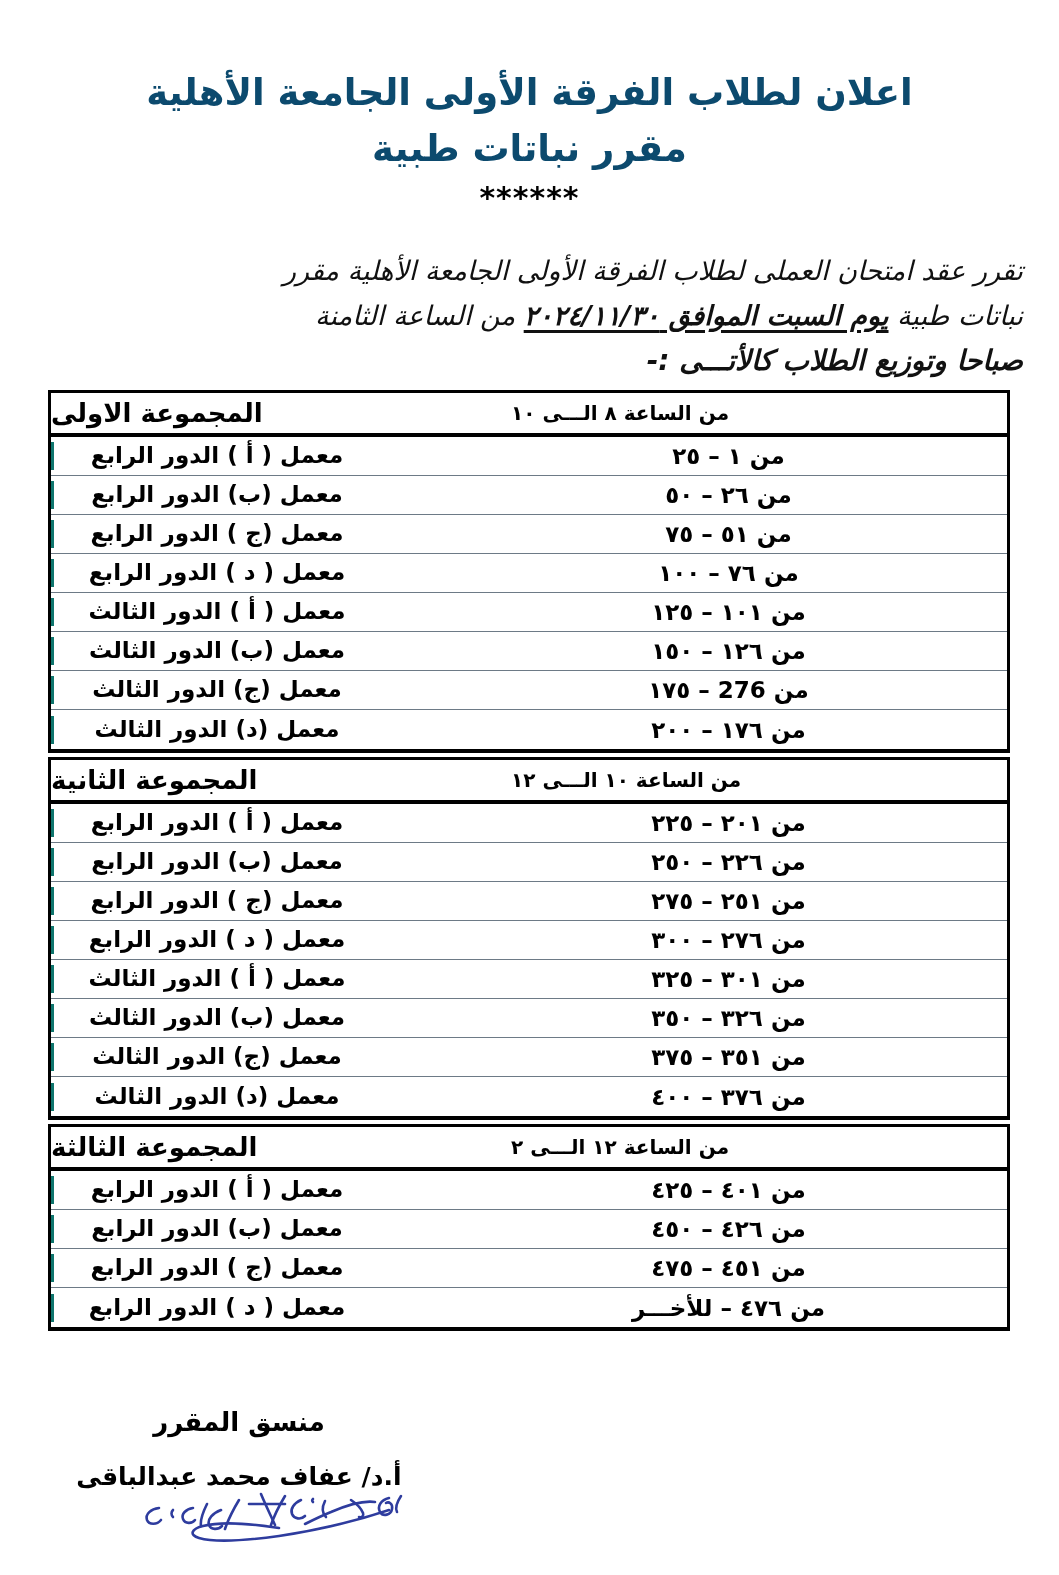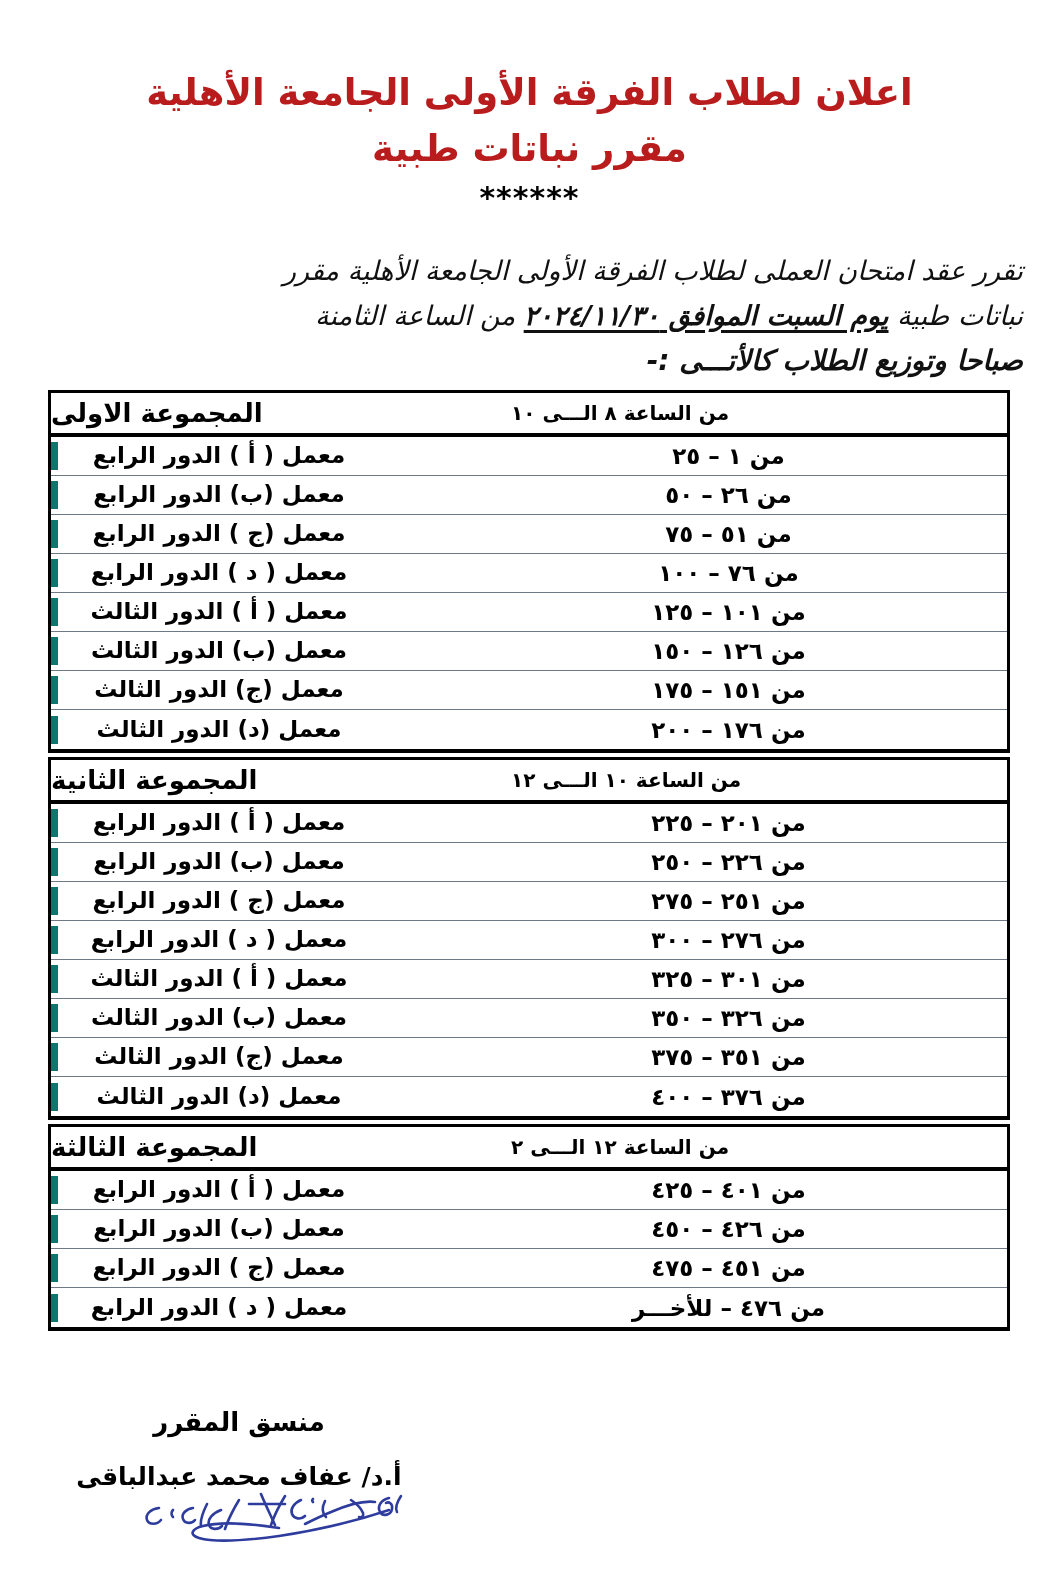--- a/index.html
+++ b/index.html
@@ -28,21 +28,21 @@
     top: 66px;
     left: 0;
     width: 1059px;
     text-align: center;
   }
   .title-line {
     font-weight: bold;
     font-size: 37px;
     line-height: 54px;
     letter-spacing: 0px;
-    color: #b91c1c;
+    color: #0c4a6e;
     white-space: nowrap;
   }
   .title-line.l2 {
     margin-top: 2px;
   }
   .stars {
     font-weight: bold;
     font-size: 30px;
     line-height: 36px;
     letter-spacing: 1px;
@@ -125,21 +125,21 @@
     border-bottom: 1px solid #6d7a86;
     box-sizing: border-box;
   }
   .row:last-child { border-bottom: none; }
   .row .lab {
     width: 329px;
     text-align: center;
     font-weight: bold;
     font-size: 23px;
     white-space: nowrap;
-    border-left: 7px solid #0f766e;
+    border-left: 3px solid #0f766e;
     box-sizing: border-box;
     padding-bottom: 2px;
   }
   .row .rng {
     flex: 1;
     text-align: center;
     font-weight: bold;
     font-size: 23px;
     white-space: nowrap;
     padding-right: 60px;
@@ -220,21 +220,21 @@
         </div>
         <div class="row">
           <div class="rng">من ١٠١ – ١٢٥</div>
           <div class="lab">معمل ( أ ) الدور الثالث</div>
         </div>
         <div class="row">
           <div class="rng">من ١٢٦ – ١٥٠</div>
           <div class="lab">معمل (ب)  الدور الثالث</div>
         </div>
         <div class="row">
-          <div class="rng">من ١٥١ – ١٧٥</div>
+          <div class="rng">من 276 – ١٧٥</div>
           <div class="lab">معمل (ج) الدور الثالث</div>
         </div>
         <div class="row">
           <div class="rng">من ١٧٦ – ٢٠٠</div>
           <div class="lab">معمل (د) الدور الثالث</div>
         </div>
       </div>
     </div>
 
     <div class="grp">

